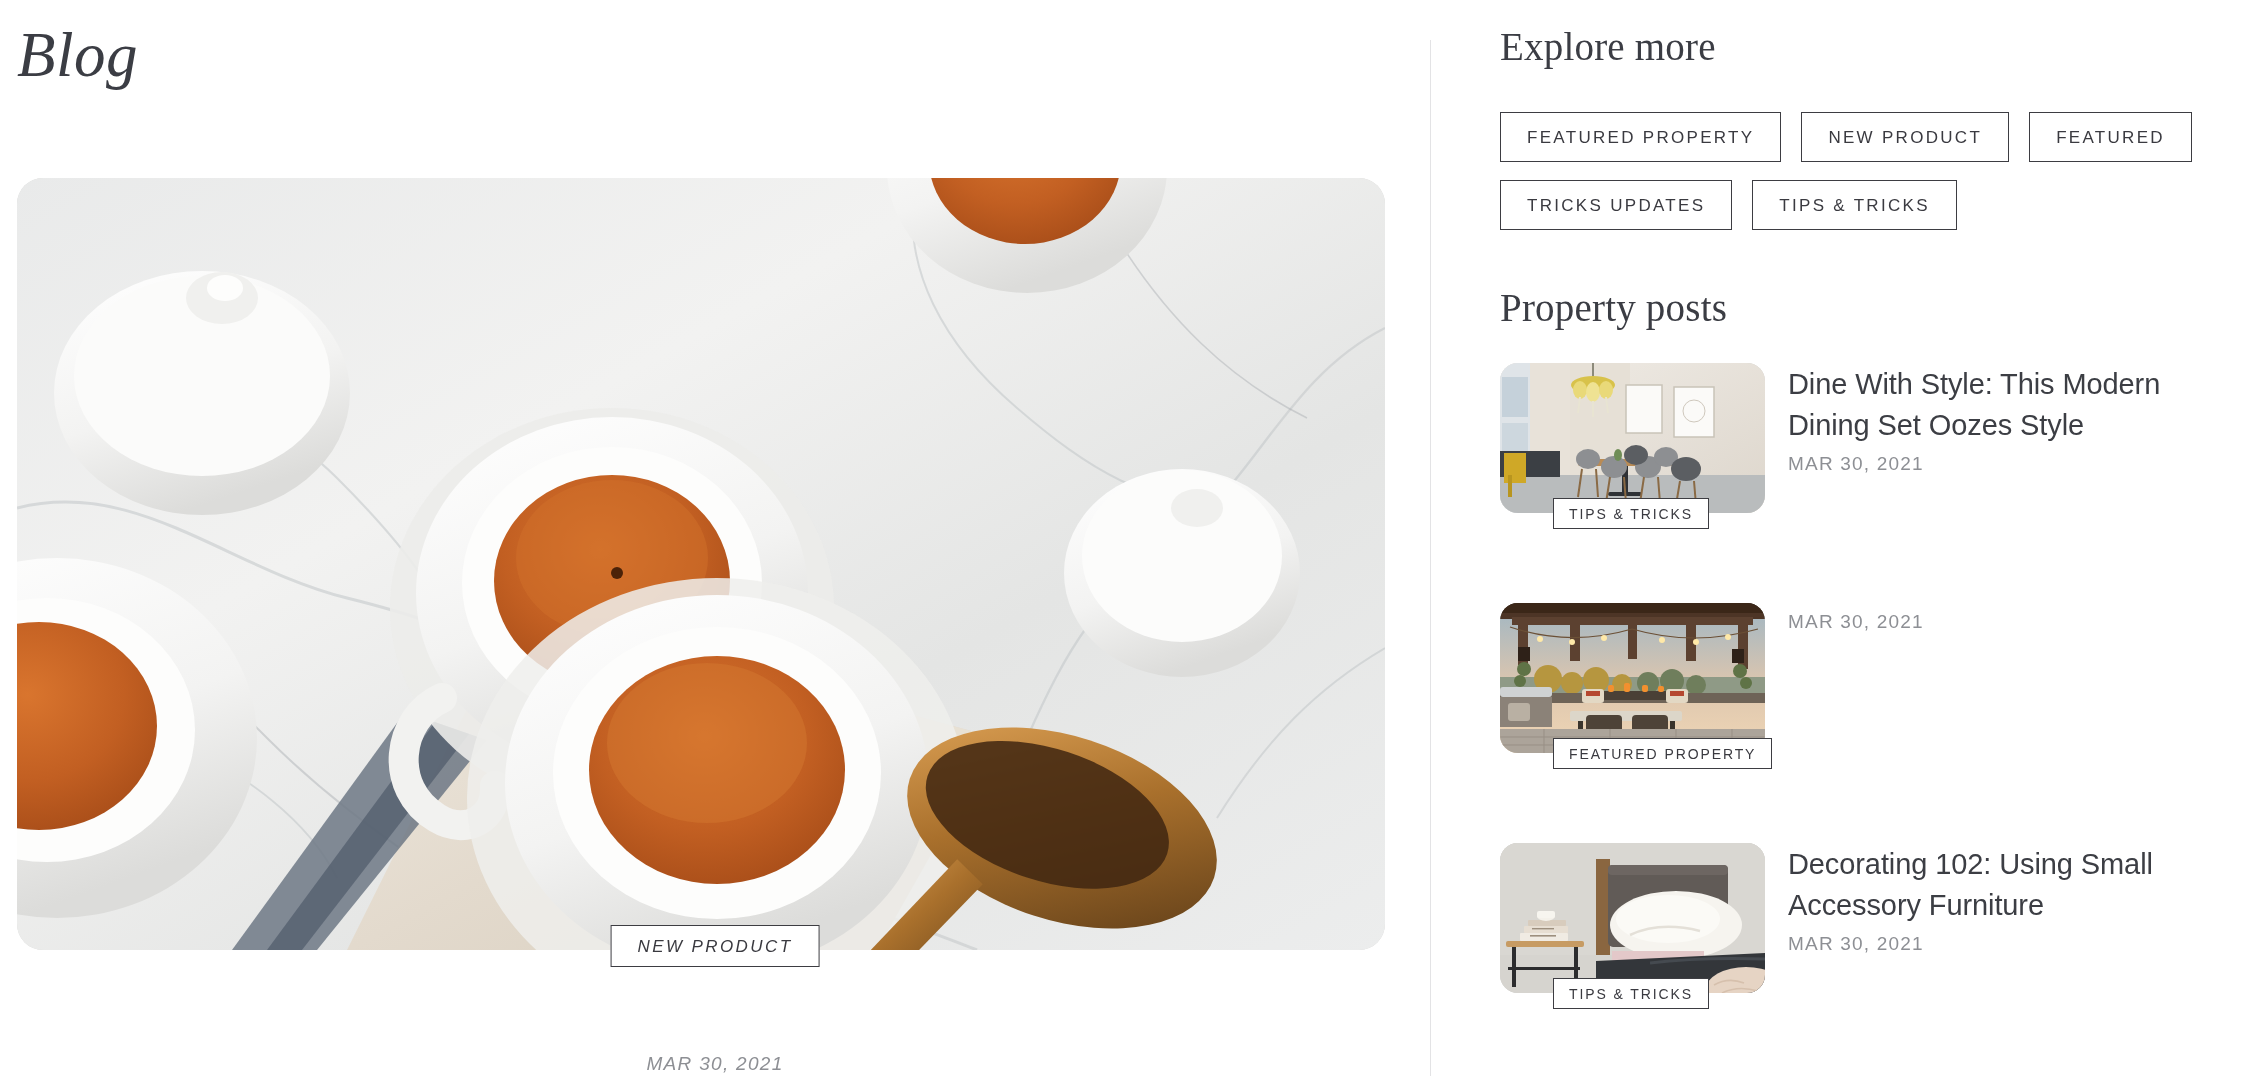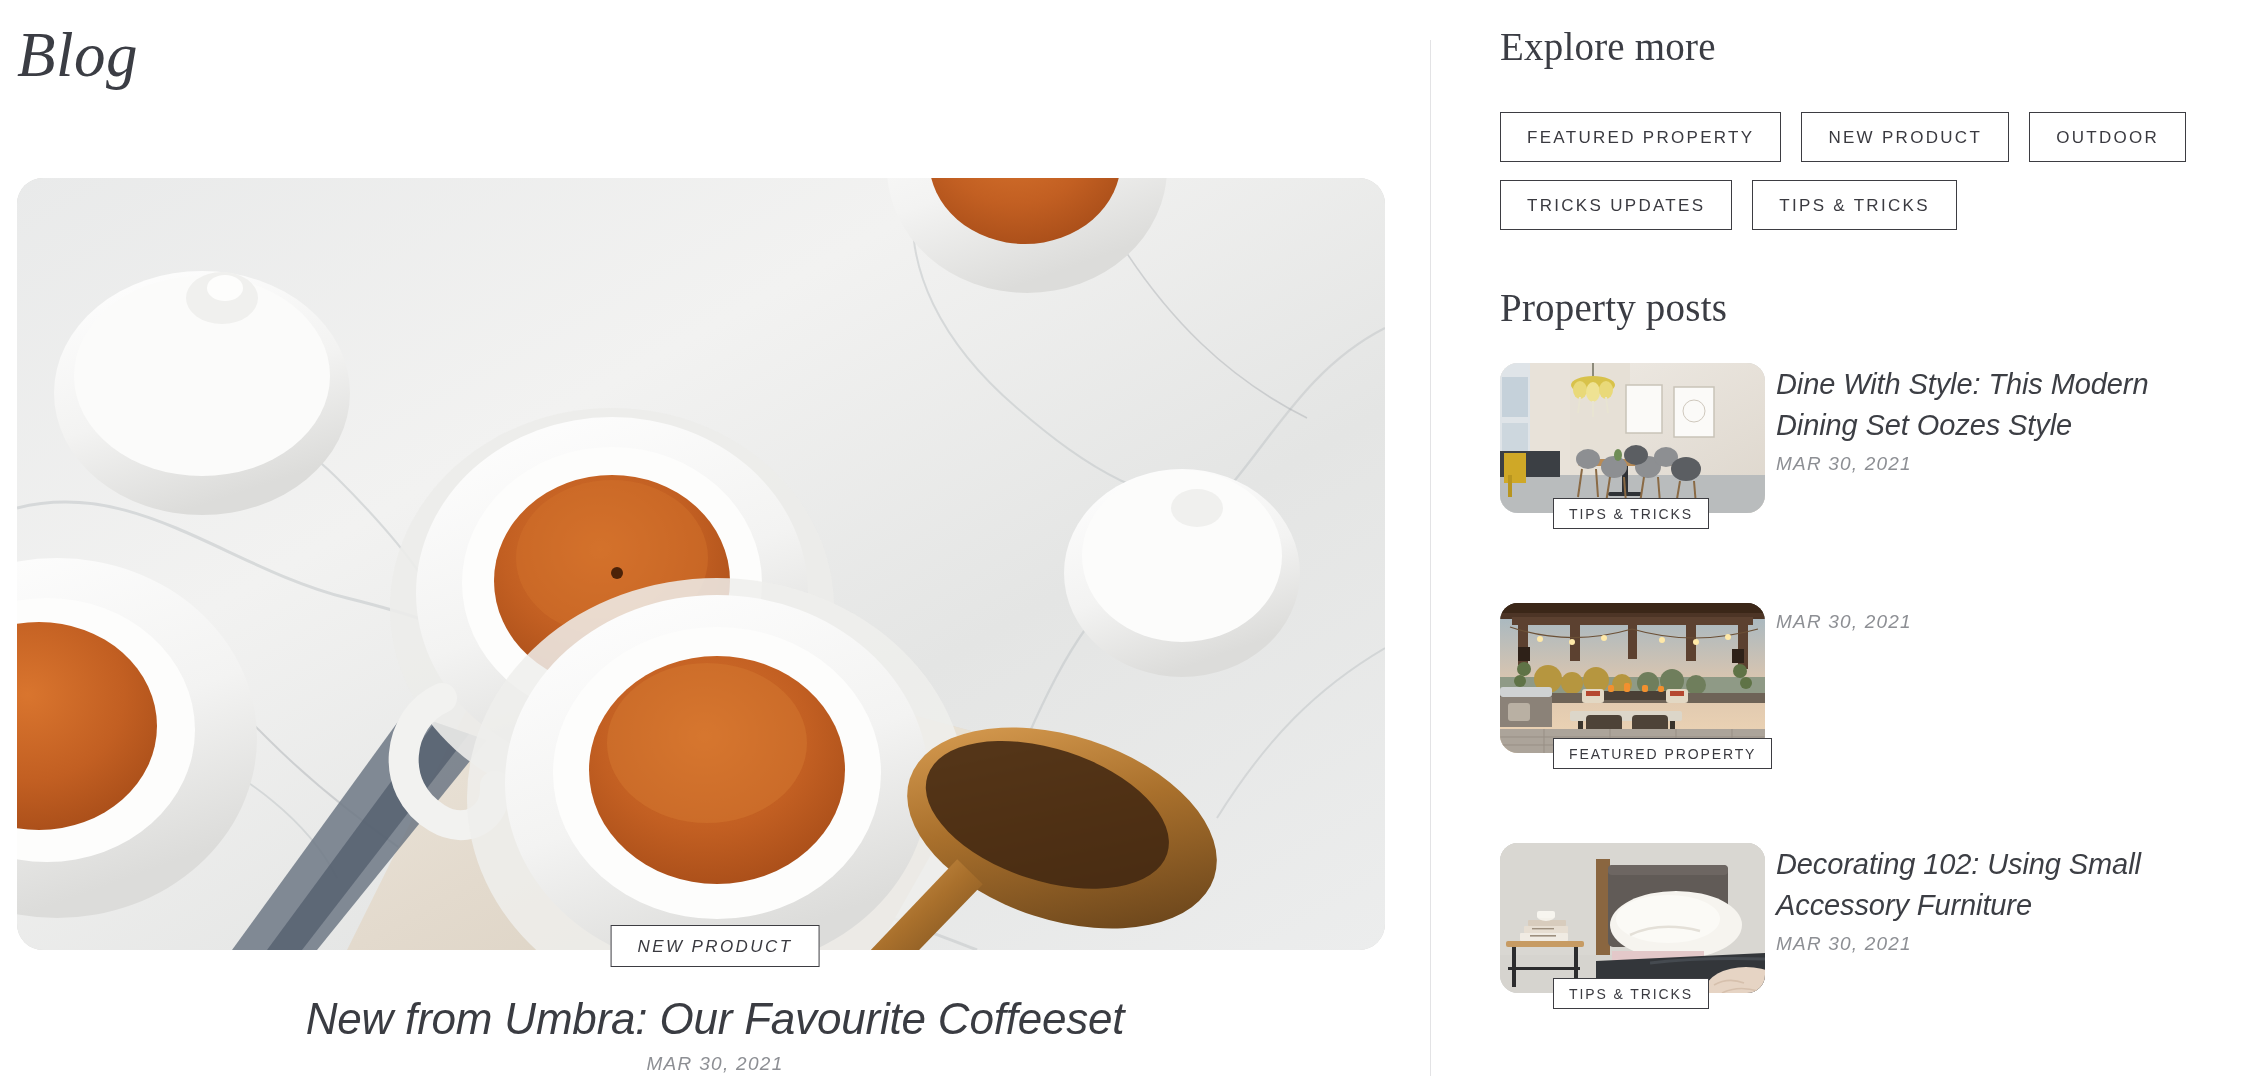--- a/index.html
+++ b/index.html
@@ -200,24 +200,23 @@
     padding: 8px 15px 7px 15px;
     font-size: 14px;
     letter-spacing: 1.9px;
     color: #3a3a40;
     font-weight: 500;
     white-space: nowrap;
     line-height: 1;
   }
 
   .post-text {
-    margin-left: 11px;
+    margin-left: 23px;
     padding-top: 1px;
     flex: 1 1 auto;
-    font-style: italic;
   }
 
   .post-title {
     font-size: 29px;
     line-height: 1.42;
     color: #3c3e44;
     font-weight: 400;
     letter-spacing: -0.1px;
   }
 
@@ -326,34 +325,33 @@
             <ellipse cx="0" cy="0" rx="160" ry="92" fill="url(#brass)"></ellipse>
             <ellipse cx="-18" cy="-8" rx="126" ry="66" fill="#402610" opacity="0.85"></ellipse>
             <path d="M-90 62 L -180 250 L -148 262 L -58 78 Z" fill="url(#brass)"></path>
           </g>
         </svg>
       </div>
     </div>
 
     <div class="hero-badge">NEW PRODUCT</div>
 
-    <div class="hero-title">New from Umbra: Our Favourite Coffeeset</div>
     <div class="hero-date">MAR 30, 2021</div>
   </div>
 
   <div class="col-divider"></div>
 
   <div class="right-col">
 
     <h2 class="section-heading explore-heading">Explore more</h2>
 
     <div class="tag-list">
       <button class="tag-btn">FEATURED PROPERTY</button>
       <button class="tag-btn">NEW PRODUCT</button>
-      <button class="tag-btn">OUTDOOR</button>
+      <button class="tag-btn">FEATURED</button>
       <button class="tag-btn">TRICKS UPDATES</button>
       <button class="tag-btn">TIPS &amp; TRICKS</button>
     </div>
 
     <h2 class="section-heading popular-heading">Property posts</h2>
 
     <div class="posts">
 
       <div class="post-row">
         <div class="thumb-wrap">

